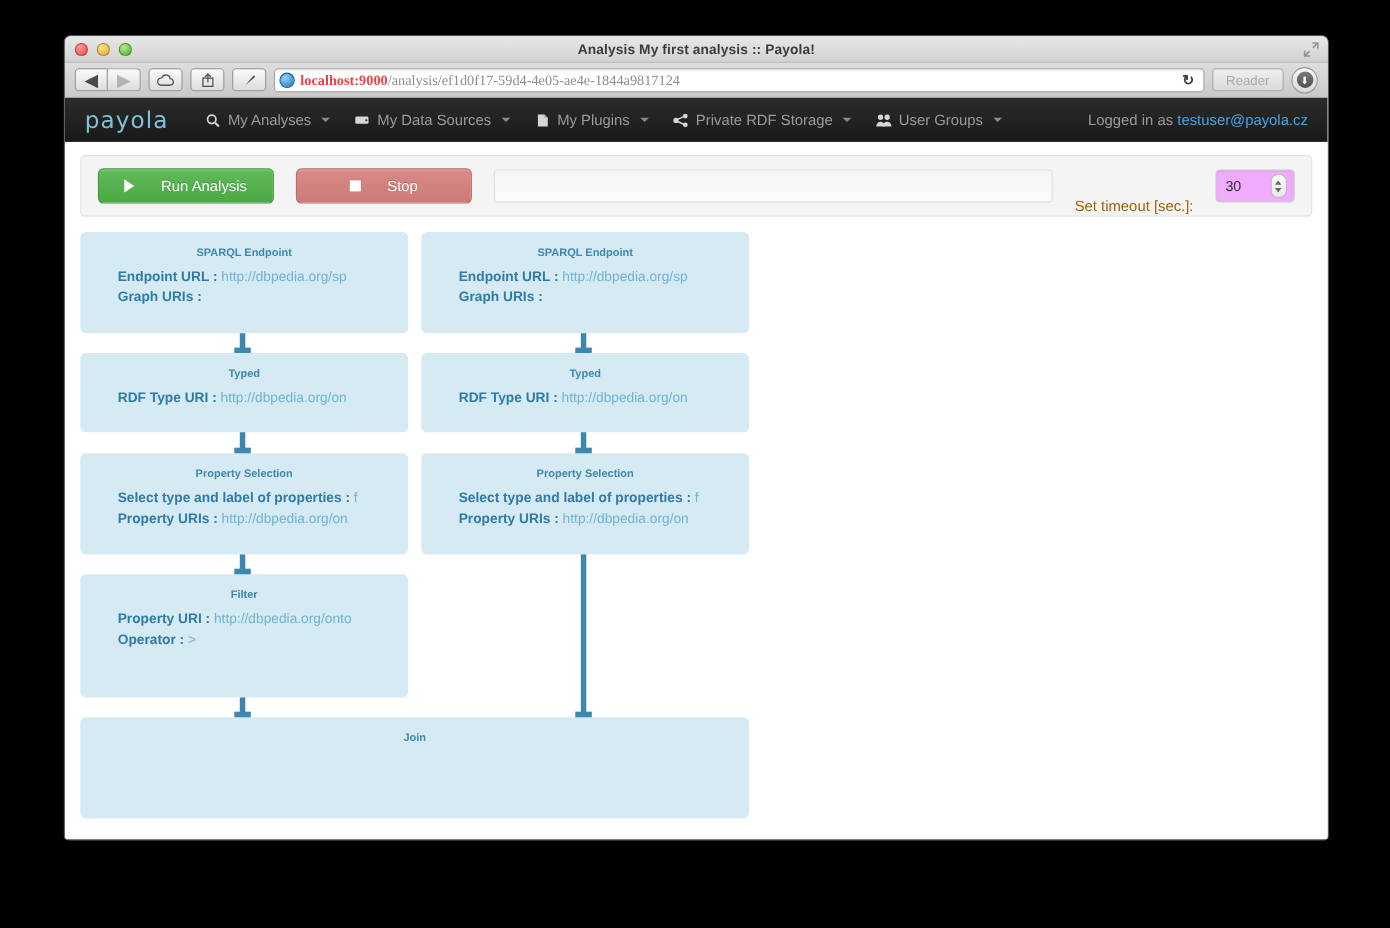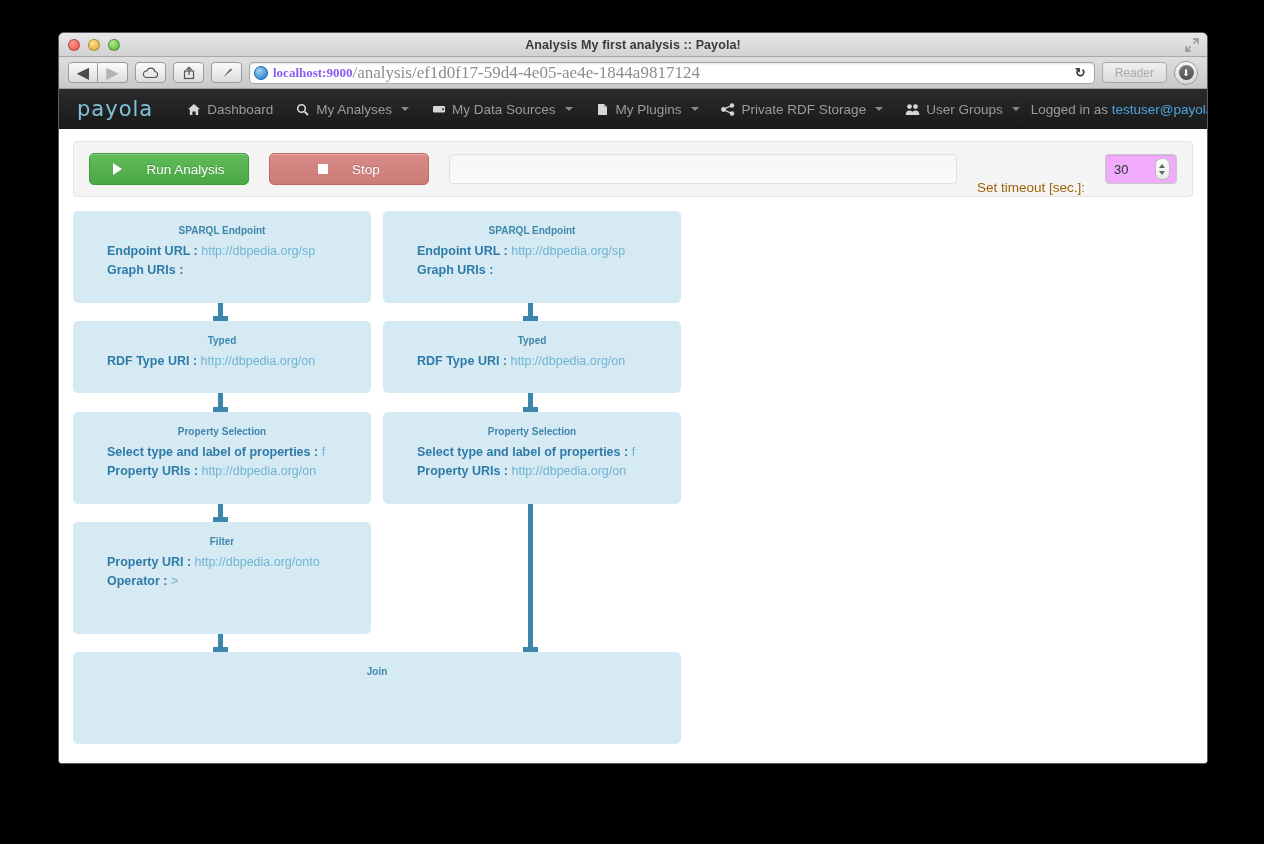--- a/index.html
+++ b/index.html
@@ -76,22 +76,22 @@
     font-size: 12.5px;
     box-shadow: inset 0 1px 2px rgba(0,0,0,.12);
     overflow: hidden;
   }
   .globe {
     width: 14px; height: 14px; border-radius: 50%;
     background: radial-gradient(circle at 35% 30%, #9fd2f5, #1a72c4);
     margin-right: 5px; flex: none;
     border: 1px solid #1360a8;
   }
-  .url-host { color: #8b5cf6; font-weight: bold; font-family: "Liberation Serif", serif; font-size: 13px; }
-  .url-path { color: #8d8d8d; font-family: "Liberation Serif", serif; font-size: 17px; white-space: nowrap; }
+  .url-host { color: #ef4444; font-weight: bold; font-family: "Liberation Serif", serif; font-size: 13px; }
+  .url-path { color: #8d8d8d; font-family: "Liberation Serif", serif; font-size: 13px; white-space: nowrap; }
   .reload { color: #3a3a3a; font-size: 13px; margin-left: auto; padding: 0 4px; font-weight: bold; }
   .reader-btn {
     height: 21px; padding: 0 12px; border-radius: 4px;
     border: 1px solid #a9a9a9;
     background: linear-gradient(to bottom, #f0f0f0, #dadada);
     color: #aaa; font-size: 12px; display: flex; align-items: center;
   }
   .dl-btn {
     width: 24px; height: 24px; border-radius: 50%;
     border: 1px solid #9a9a9a;
@@ -277,28 +277,20 @@
     </div>
   </div>
 
   <div class="page">
 
     <div class="navbar">
       <div class="brand">
         <span>payola</span>
       </div>
 
-      <div class="nav-item">
-        <span class="nav-icon">
-          <svg width="14" height="13" viewBox="0 0 14 13">
-              <path d="M7 1 L13 6.2 h-1.8 V12 H8.6 V8.4 H5.4 V12 H2.8 V6.2 H1 z" fill="#d6d6d6"></path>
-            </svg>
-        </span>
-        <span>Dashboard</span>
-      </div>
 
       <div class="nav-item">
         <span class="nav-icon">
           <svg width="13" height="13" viewBox="0 0 13 13">
               <circle cx="5.5" cy="5.5" r="3.8" fill="none" stroke="#d6d6d6" stroke-width="1.6"></circle>
               <path d="M8.6 8.6 L12 12" stroke="#d6d6d6" stroke-width="1.8"></path>
             </svg>
         </span>
         <span>My Analyses</span>
         <span class="caret"></span>

